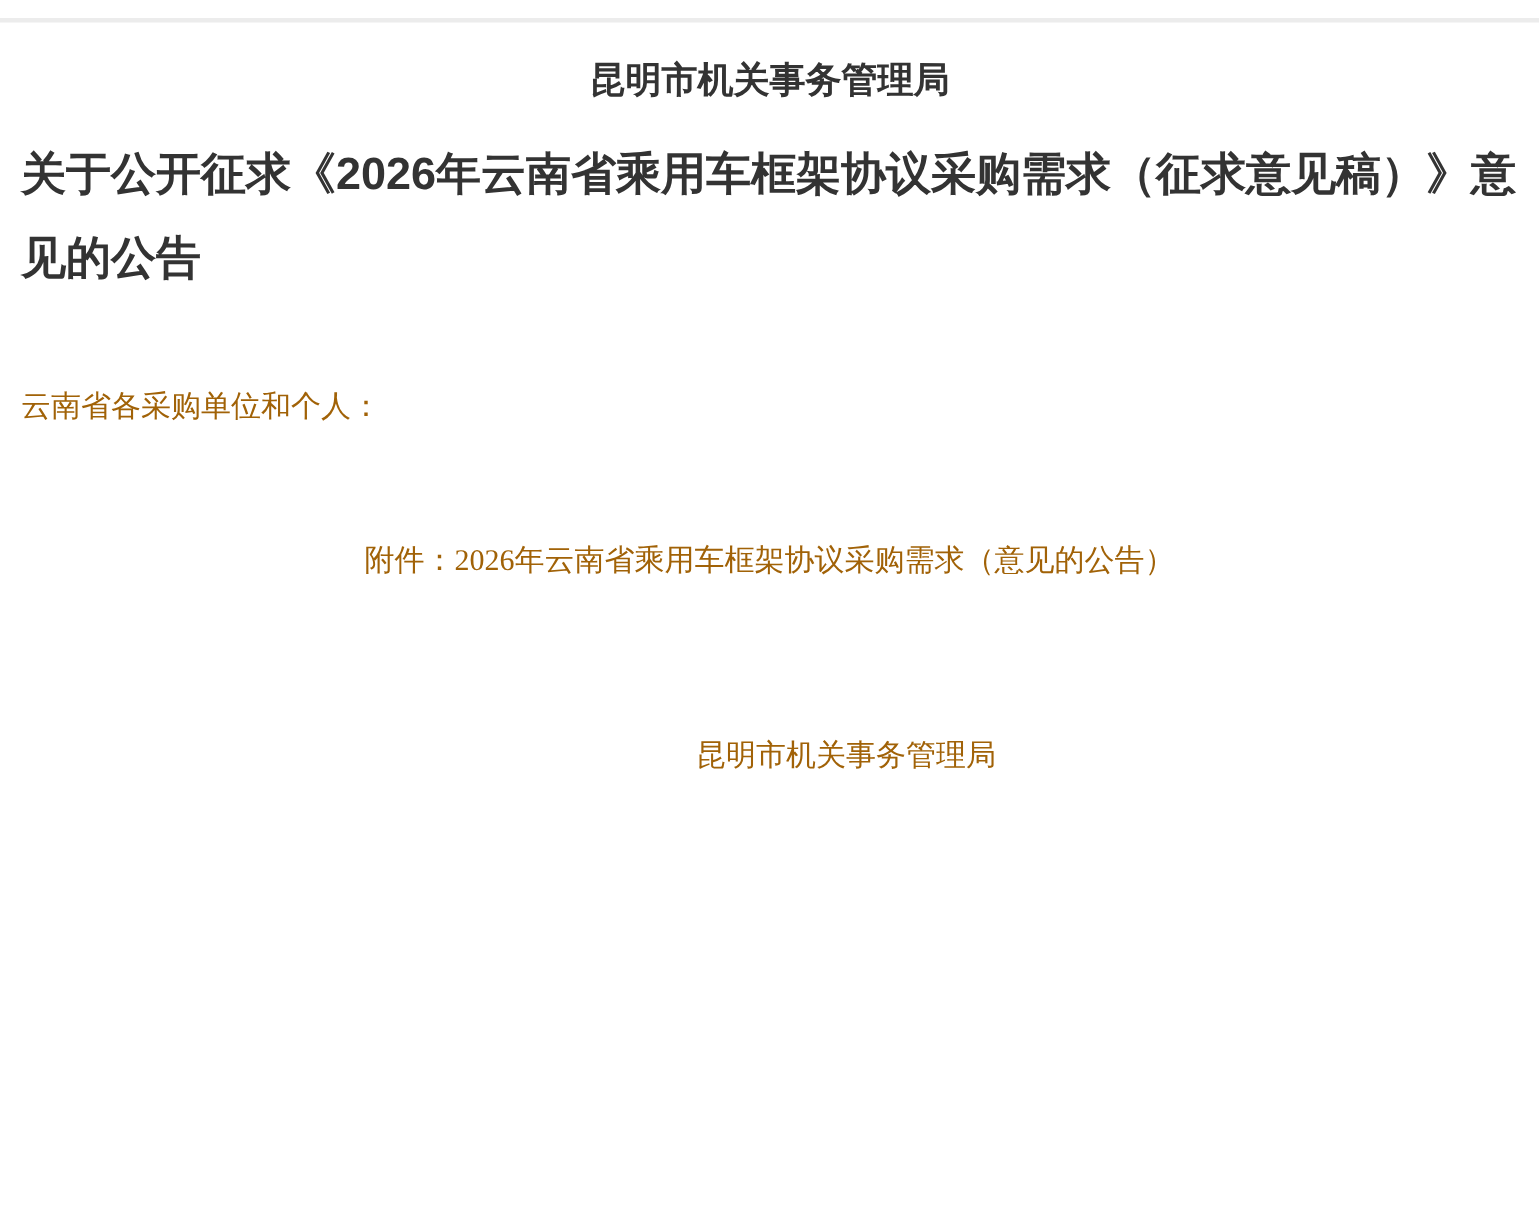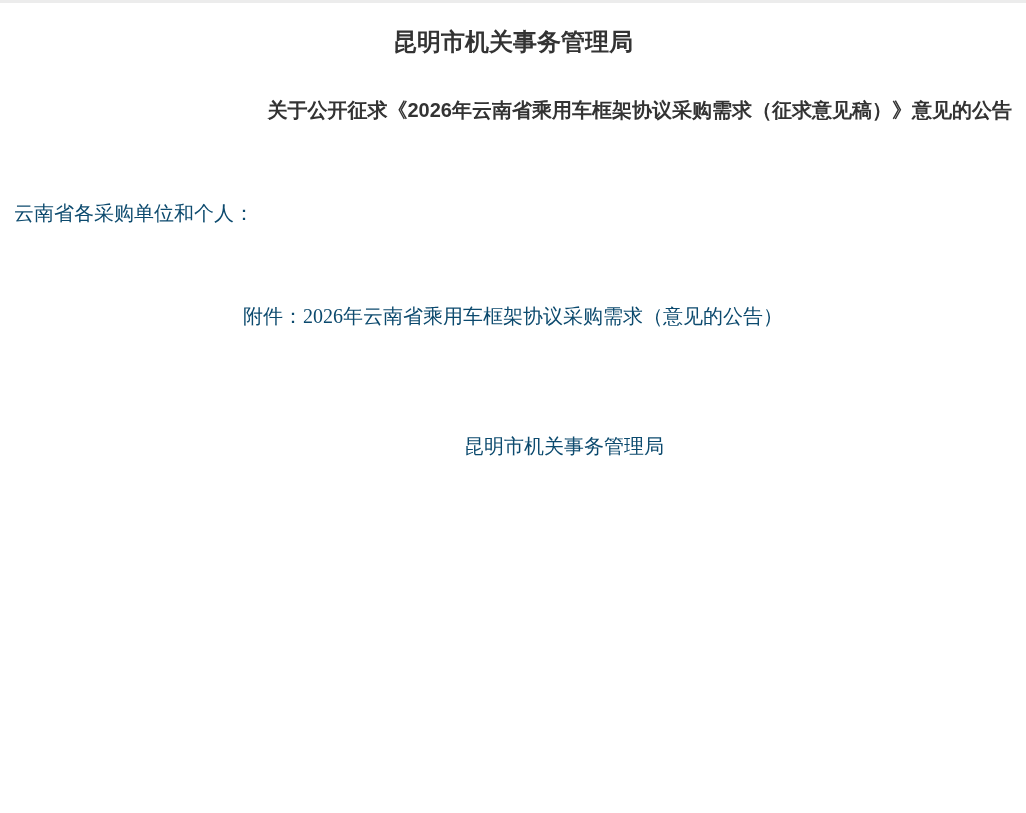--- a/index.html
+++ b/index.html
@@ -4,53 +4,53 @@
 <style>
   html, body {
     margin: 0;
     padding: 0;
     background: #ffffff;
   }
   .page {
     position: relative;
     width: 1026px;
     height: 791px;
-    margin: 0 auto;
+    margin: 12px auto;
     background: #ffffff;
     border-top: 3px solid #ececec;
     box-sizing: border-box;
     overflow: hidden;
     color: #333333;
   }
   .content {
     padding: 0 14px;
   }
   .org-title {
     margin: 24px 0 0 0;
     text-align: center;
     font-family: "Liberation Sans", "DejaVu Sans", sans-serif;
     font-weight: bold;
     font-size: 24px;
     line-height: 30px;
     color: #333333;
   }
   .notice-title {
     margin: 20px 0 0 0;
-    text-align: right;
+    text-align: left;
     font-family: "Liberation Sans", "DejaVu Sans", sans-serif;
     font-weight: bold;
-    font-size: 20px;
-    line-height: 66px;
+    font-size: 30px;
+    line-height: 56px;
     color: #333333;
   }
   .body-text {
     font-family: "Liberation Serif", "DejaVu Serif", serif;
     font-size: 20px;
     line-height: 45px;
-    color: #0c4a6e;
+    color: #a16207;
   }
   .salutation {
     margin-top: 48px;
   }
   .paragraph {
     margin-top: 8px;
     text-indent: 2em;
     text-align: justify;
   }
   .email-line {

